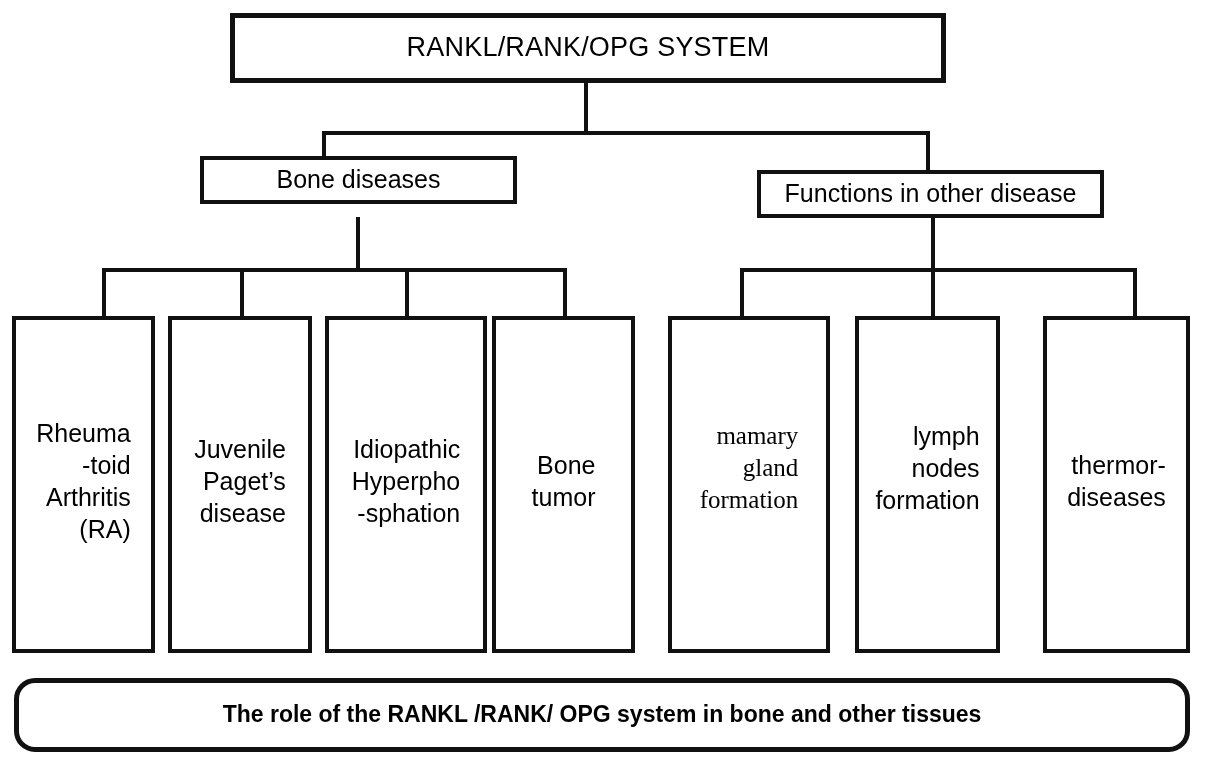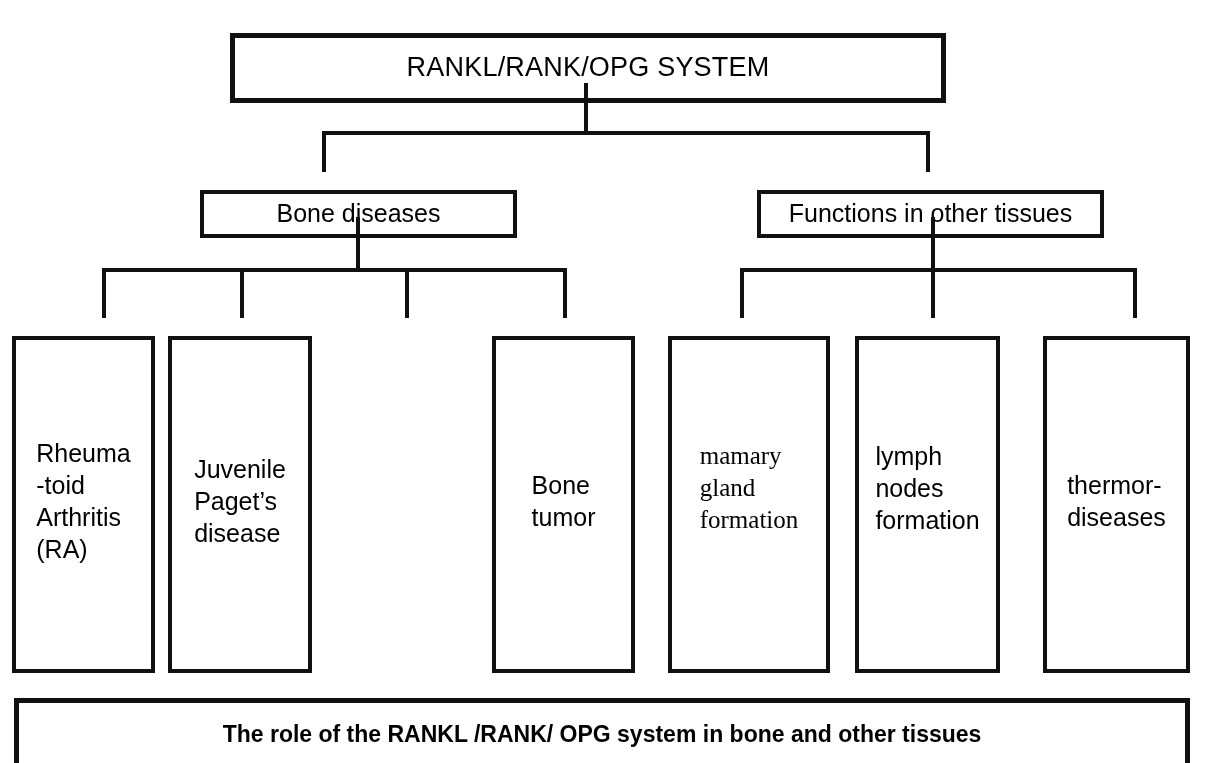--- a/index.html
+++ b/index.html
@@ -18,22 +18,21 @@
     background: #ffffff;
     overflow: hidden;
   }
   .box {
     position: absolute;
     box-sizing: border-box;
     background: #ffffff;
     border: 4px solid #111111;
     display: flex;
     justify-content: center;
-    text-align: left;
-    margin-top: 20px;
+    text-align: right;
   }
   .box-label {
     display: block;
     white-space: pre-line;
     line-height: 1.18;
   }
 
   
   #root-box {
     left: 230px;
@@ -49,21 +48,21 @@
   }
 
   
   .level2 {
     height: 48px;
     align-items: center;
     border-width: 4px;
   }
   #branch-bone {
     left: 200px;
-    top: 170px;
+    top: 156px;
     width: 317px;
   }
   #branch-other {
     left: 757px;
     top: 170px;
     width: 347px;
   }
   .level2 .box-label {
     font-size: 25px;
   }
@@ -91,20 +90,21 @@
   #leaf-thermo    { left: 1043px; width: 147px; }
 
   
   #caption-box {
     left: 14px;
     top: 678px;
     width: 1176px;
     height: 74px;
     align-items: center;
     border-width: 5px;
+    border-radius: 21px;
   }
   #caption-box .box-label {
     font-size: 23px;
     font-weight: bold;
   }
 
   
   .conn {
     position: absolute;
     background: #111111;
@@ -123,21 +123,21 @@
 
   <div class="conn v" style="left:584px; top:83px; height:50px;"></div>
   <div class="conn h" style="left:322px; top:131px; width:608px;"></div>
   <div class="conn v" style="left:322px; top:131px; height:41px;"></div>
   <div class="conn v" style="left:926px; top:131px; height:41px;"></div>
 
   <div class="box level2" id="branch-bone">
     <span class="box-label">Bone  diseases</span>
   </div>
   <div class="box level2" id="branch-other">
-    <span class="box-label">Functions in other tissues</span>
+    <span class="box-label">Functions in other disease</span>
   </div>
 
   <div class="conn v" style="left:356px; top:217px; height:55px;"></div>
   <div class="conn h" style="left:102px; top:268px; width:465px;"></div>
   <div class="conn v" style="left:102px; top:268px; height:50px;"></div>
   <div class="conn v" style="left:240px; top:268px; height:50px;"></div>
   <div class="conn v" style="left:405px; top:268px; height:50px;"></div>
   <div class="conn v" style="left:563px; top:268px; height:50px;"></div>
 
   <div class="conn v" style="left:931px; top:217px; height:55px;"></div>
@@ -149,20 +149,25 @@
   <div class="box leaf align-mid" id="leaf-ra">
     <span class="box-label">Rheuma
 -toid
 Arthritis
 (RA)</span>
   </div>
   <div class="box leaf align-mid" id="leaf-jpd">
     <span class="box-label">Juvenile
 Paget’s
 disease</span>
+  </div>
+  <div class="box leaf align-mid" id="leaf-ihp">
+    <span class="box-label">Idiopathic
+Hyperpho
+-sphation</span>
   </div>
   <div class="box leaf align-mid" id="leaf-tumor">
     <span class="box-label">Bone
 tumor</span>
   </div>
   <div class="box leaf align-upper" id="leaf-mamary">
     <span class="box-label">mamary
 gland
 formation</span>
   </div>

